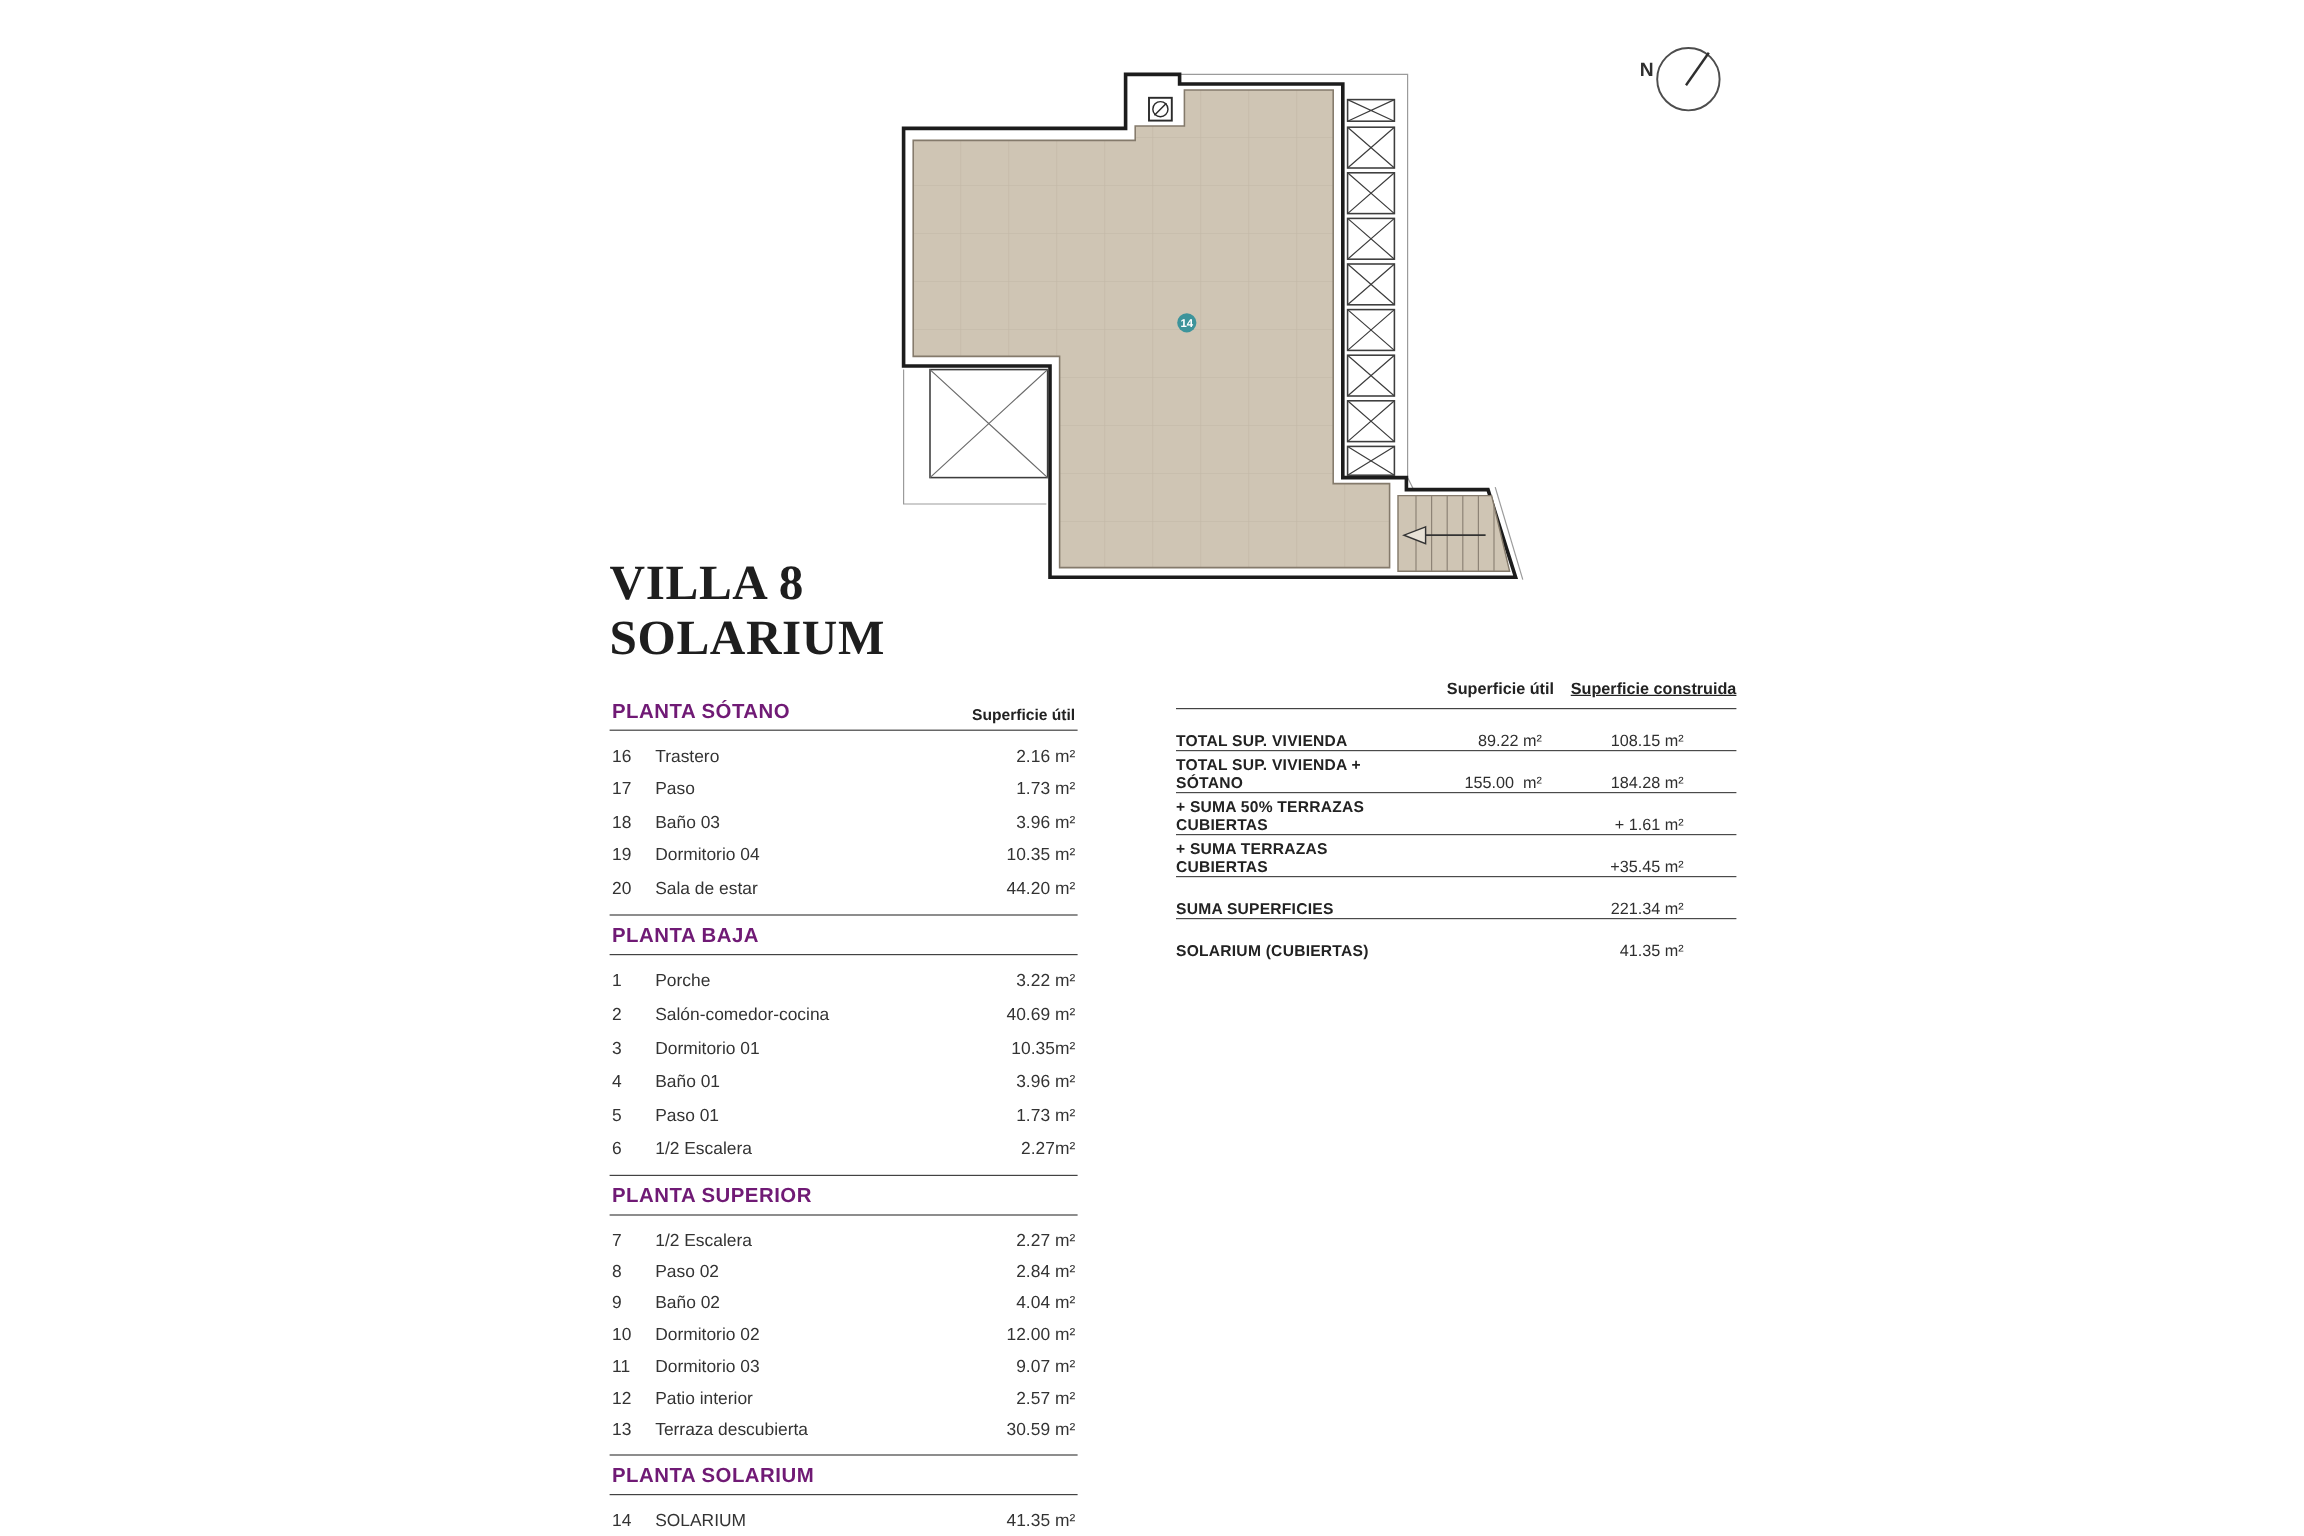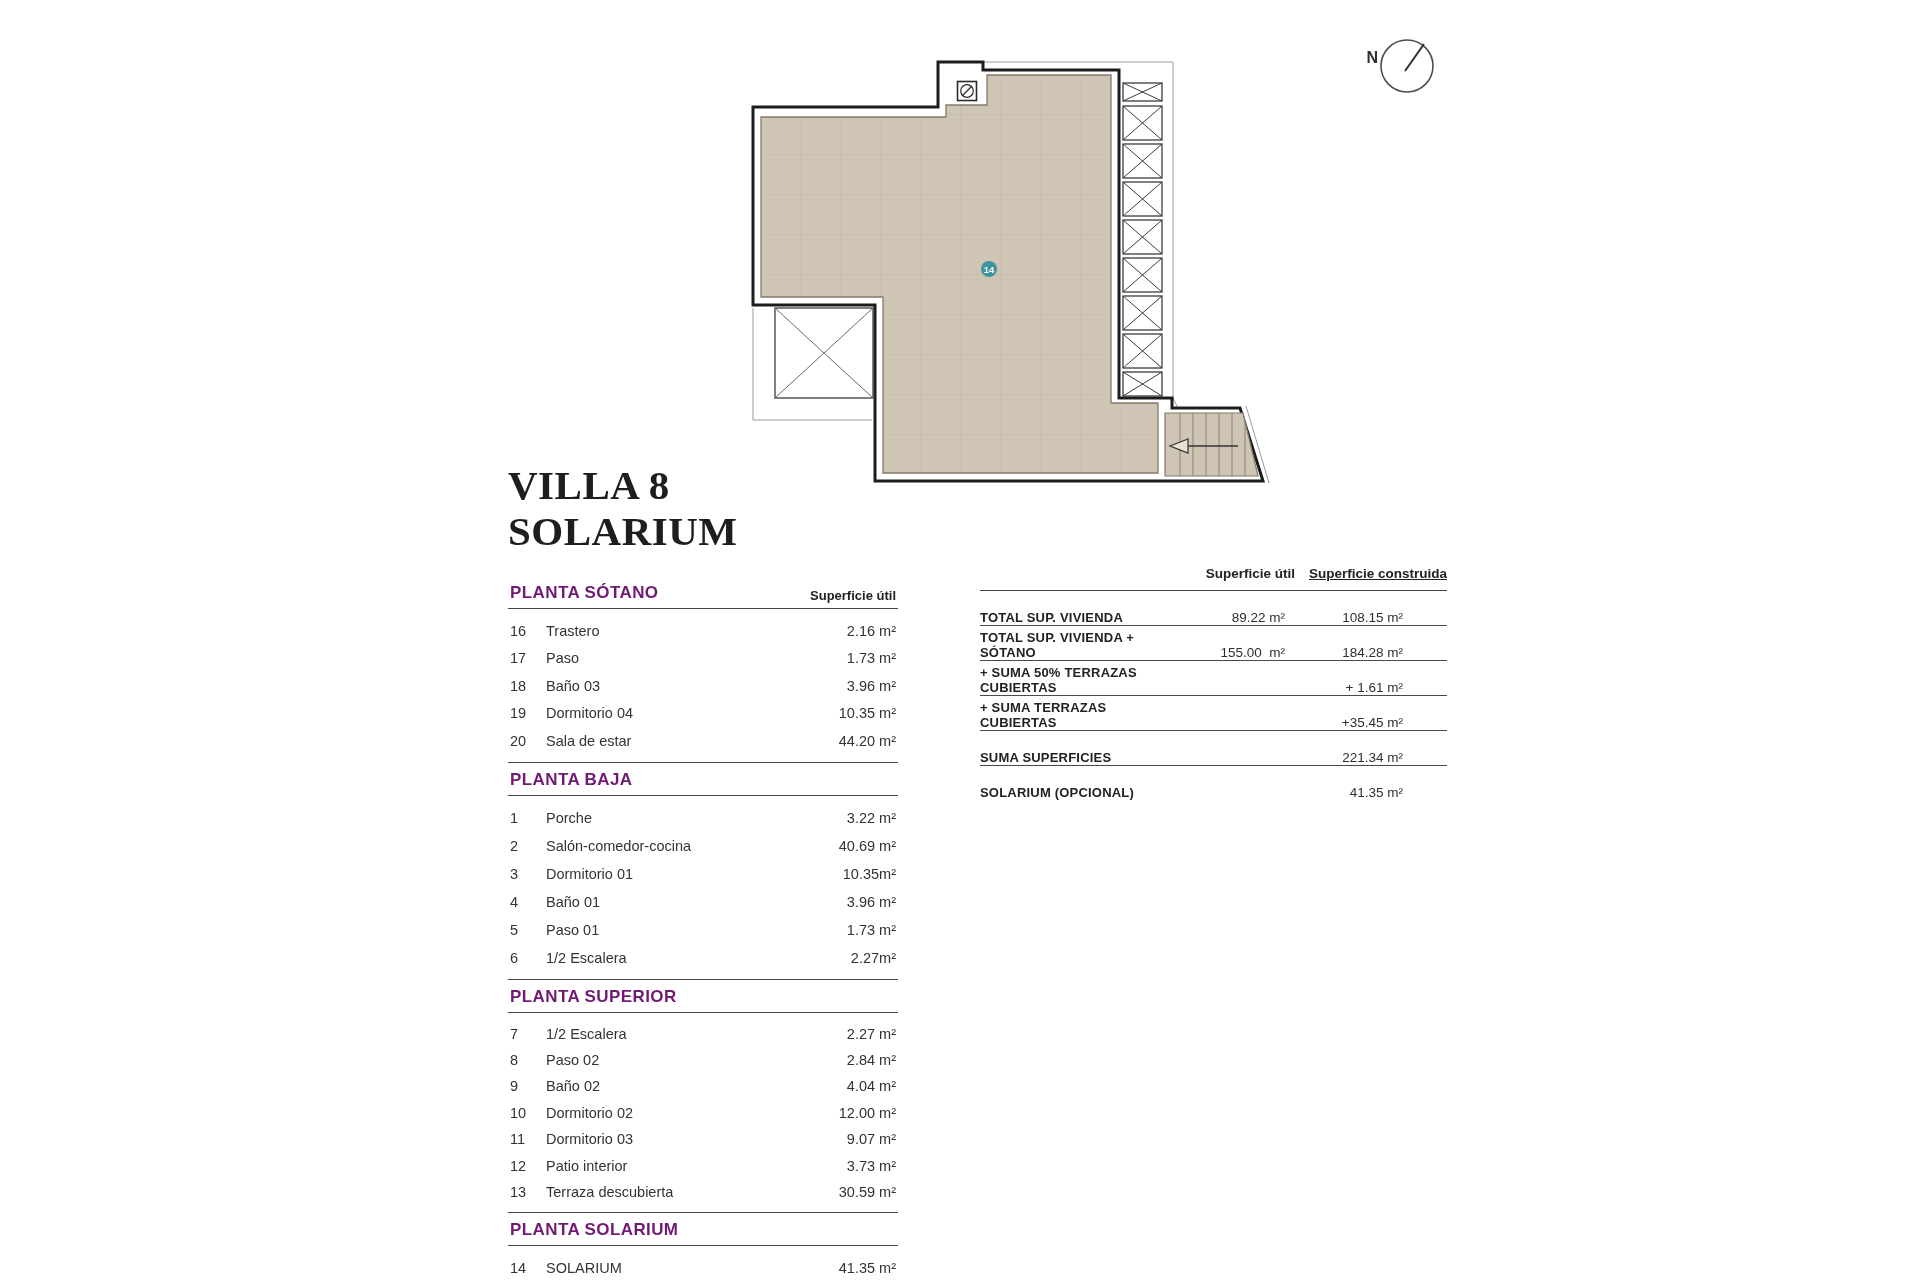--- a/index.html
+++ b/index.html
@@ -246,21 +246,21 @@
 
   <div class="row">
     <span class="num">11</span>
     <span class="nm">Dormitorio 03</span>
     <span class="val">9.07 m²</span>
   </div>
 
   <div class="row">
     <span class="num">12</span>
     <span class="nm">Patio interior</span>
-    <span class="val">3.73 m²</span>
+    <span class="val">2.57 m²</span>
   </div>
 
   <div class="row">
     <span class="num">13</span>
     <span class="nm">Terraza descubierta</span>
     <span class="val">30.59 m²</span>
   </div>
 </div>
   </div>
 
@@ -311,20 +311,20 @@
     <span class="sc2">+35.45 m²</span>
   </div>
 
   <div class="srow">
     <span class="slabel">SUMA SUPERFICIES</span>
     <span class="sc1"></span>
     <span class="sc2">221.34 m²</span>
   </div>
 
   <div class="srow">
-    <span class="slabel">SOLARIUM (OPCIONAL)</span>
+    <span class="slabel">SOLARIUM (CUBIERTAS)</span>
     <span class="sc1"></span>
     <span class="sc2">41.35 m²</span>
   </div>
 </div>
   </div>
 
 </div>
 
 </body></html>

